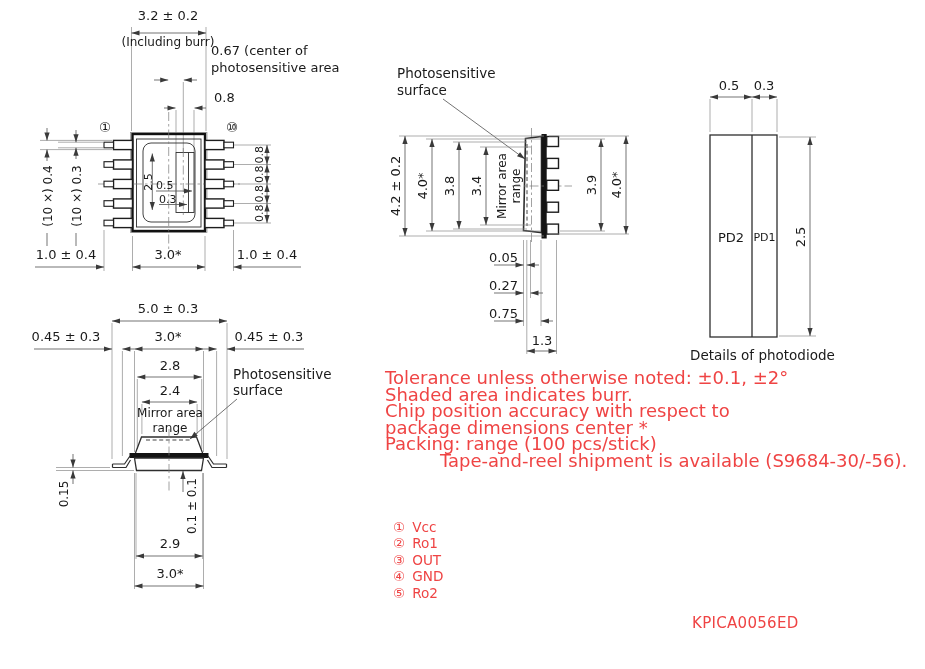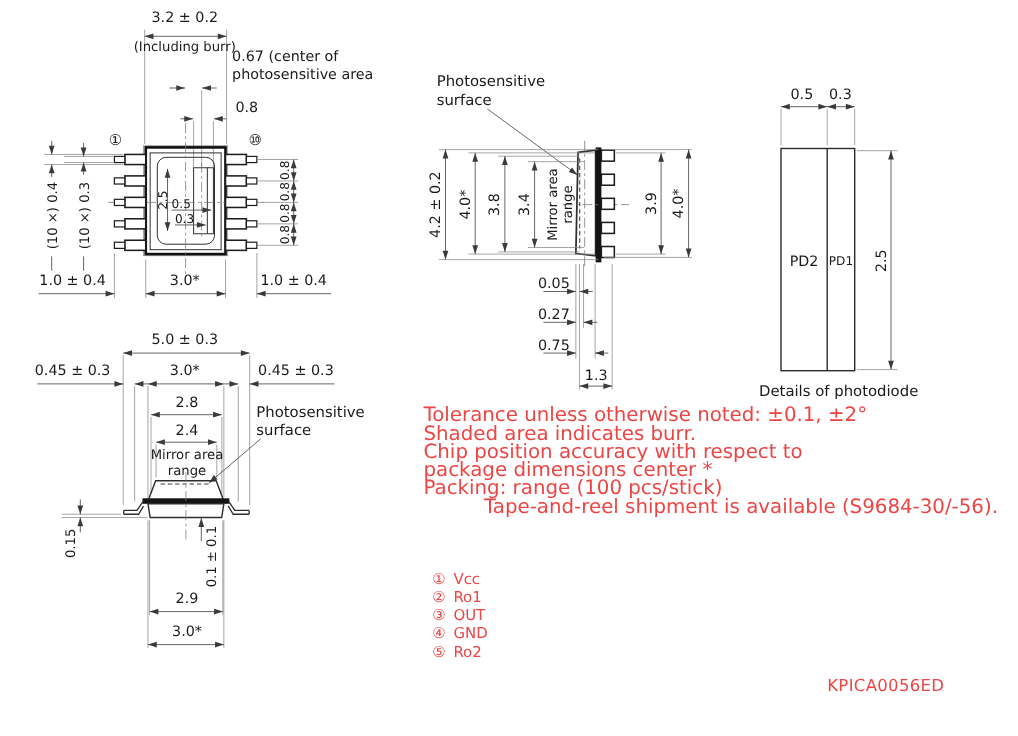--- a/index.html
+++ b/index.html
@@ -17,21 +17,21 @@
   .dim{stroke:#5a5a5a;stroke-width:0.85;fill:none;}
   .ext{stroke:#8a8a8a;stroke-width:0.7;fill:none;}
   .dash{stroke:#3a3a3a;stroke-width:0.95;fill:none;stroke-dasharray:4 2.6;}
   .cl{stroke:#7a7a7a;stroke-width:0.7;fill:none;stroke-dasharray:9 3 2.5 3;}
   .notes{position:absolute;left:385px;top:370px;width:470px;font-size:18px;line-height:16.6px;white-space:nowrap;}
   .notes .indent{margin-left:55px;}
   .pins{position:absolute;left:393px;top:519px;display:flex;font-size:13.6px;line-height:16.4px;}
   .pin-col{display:flex;flex-direction:column;}
   .pin-col.c1{width:87px;}
   .pin-row .pin-num{margin-right:7px;font-size:13.6px;}
-  .doccode{position:absolute;left:752px;top:614px;font-size:15px;letter-spacing:0.3px;}
+  .doccode{position:absolute;left:692px;top:614px;font-size:15px;letter-spacing:0.3px;}
 </style>
 </head>
 <body>
 
 <div id="page">
 
   <svg class="abs" style="left:0;top:0" width="340" height="292" viewBox="0 0 340 292">
     <defs>
       <marker id="mA" markerUnits="userSpaceOnUse" markerWidth="9" markerHeight="7" refX="8.5" refY="3.5" orient="auto-start-reverse">
         <path d="M0.5,0.9 L8.5,3.5 L0.5,6.1 Z" fill="#3a3a3a"></path>

